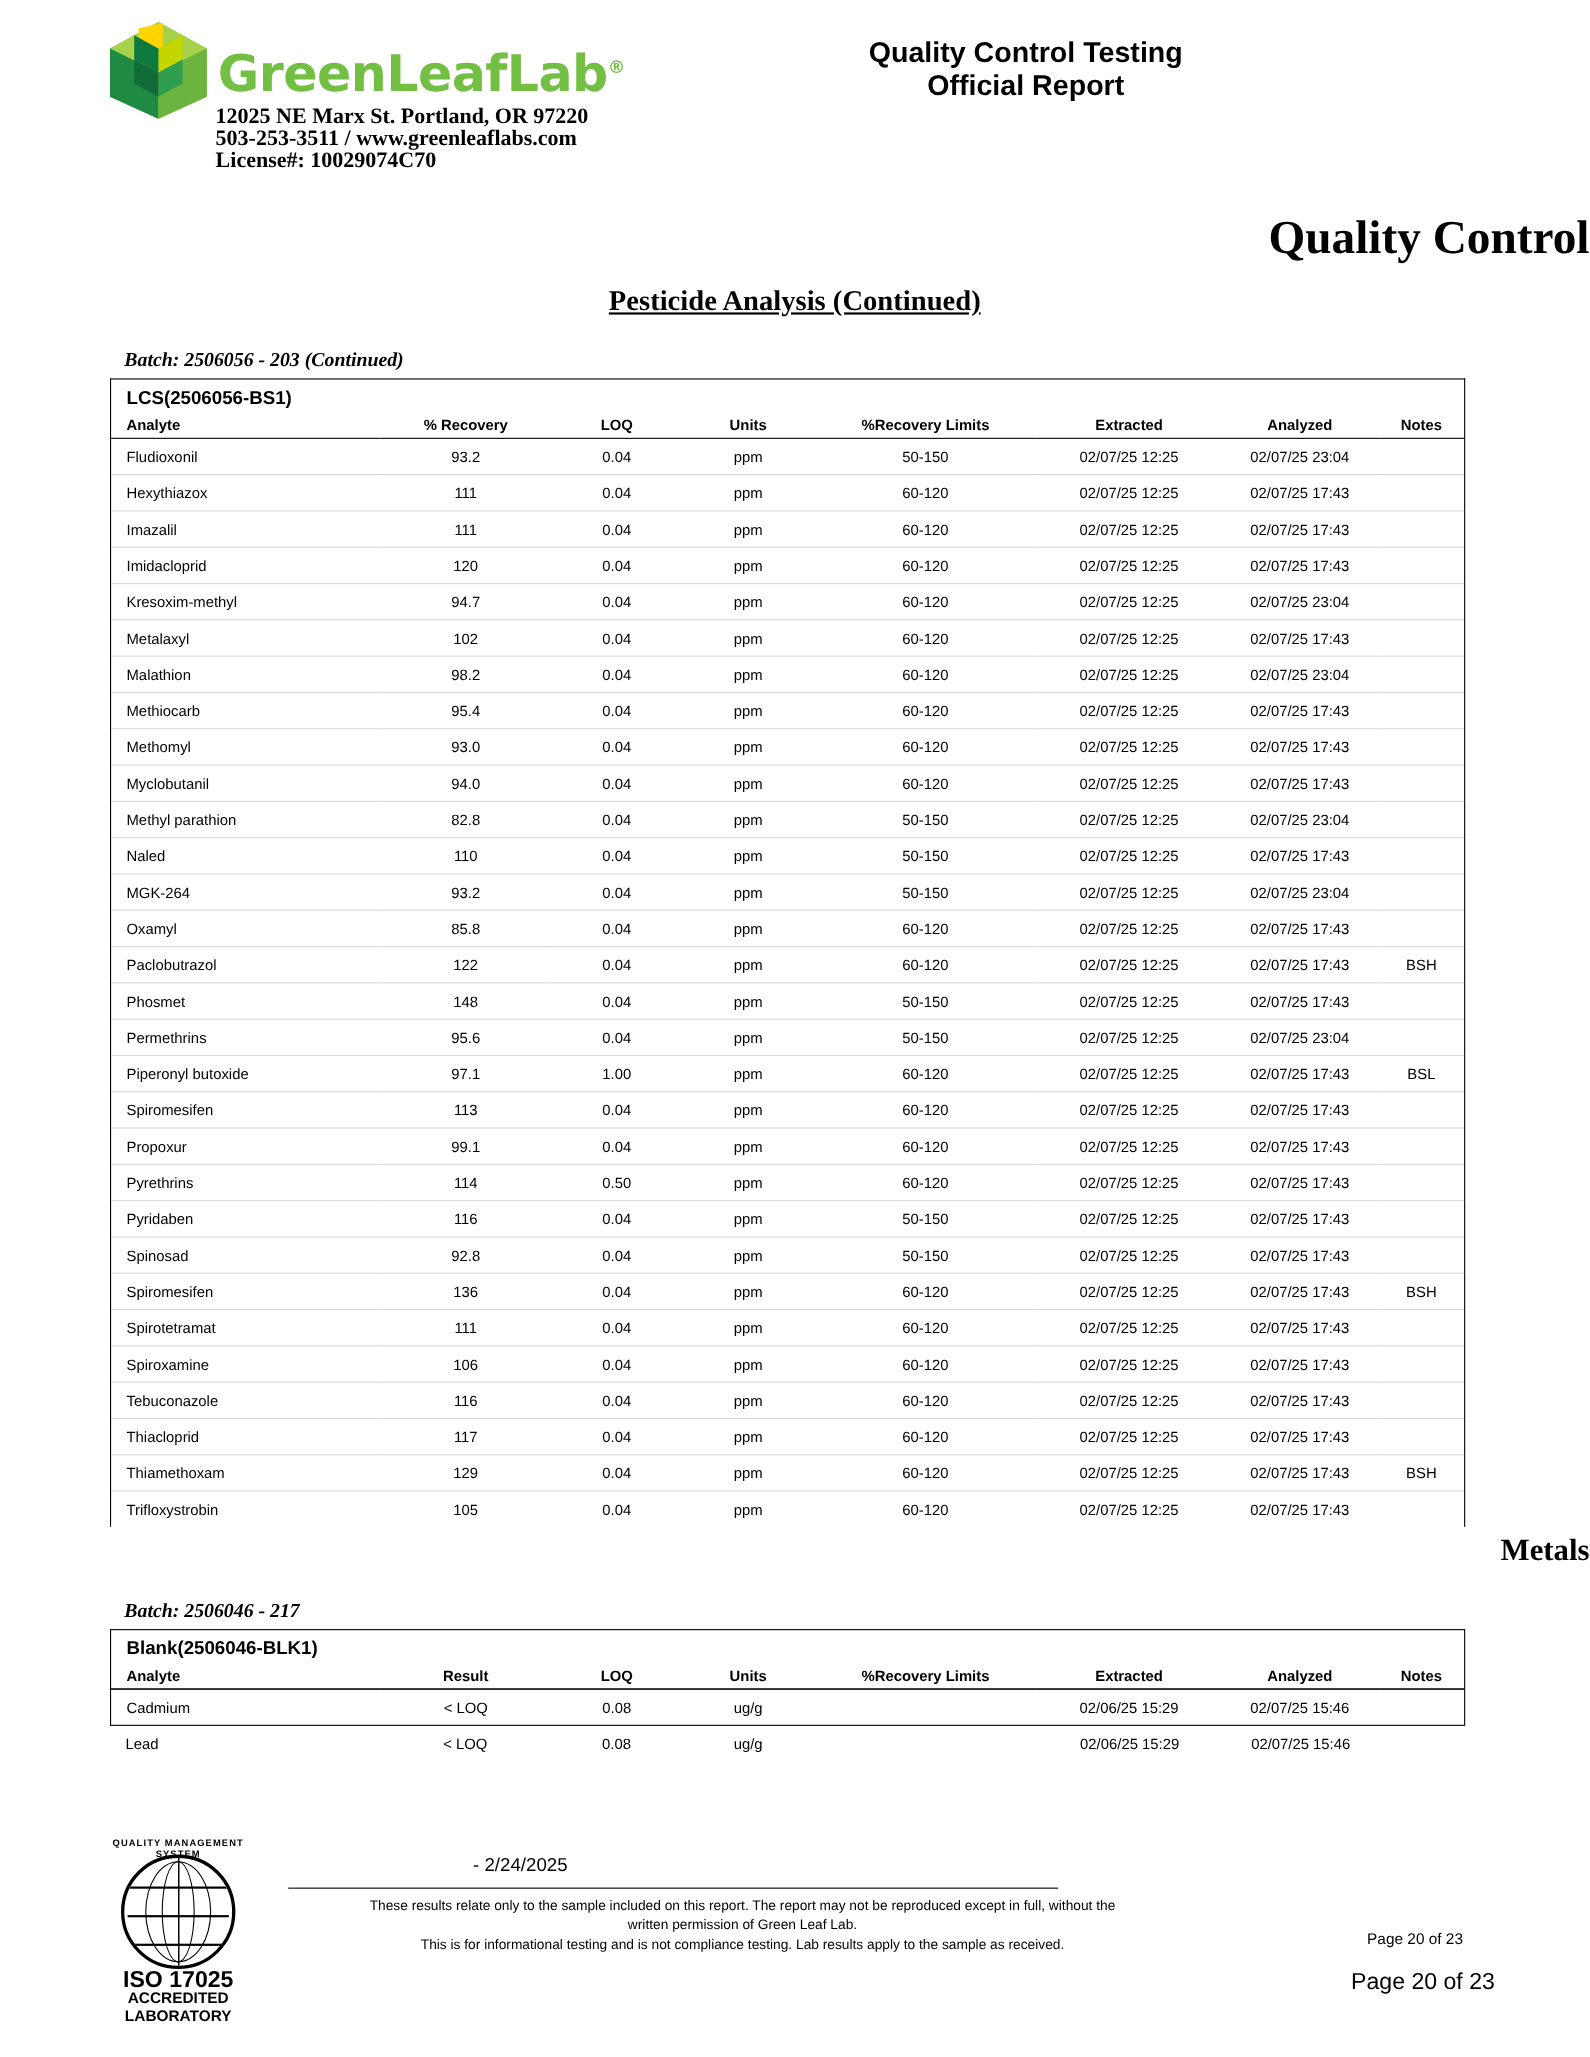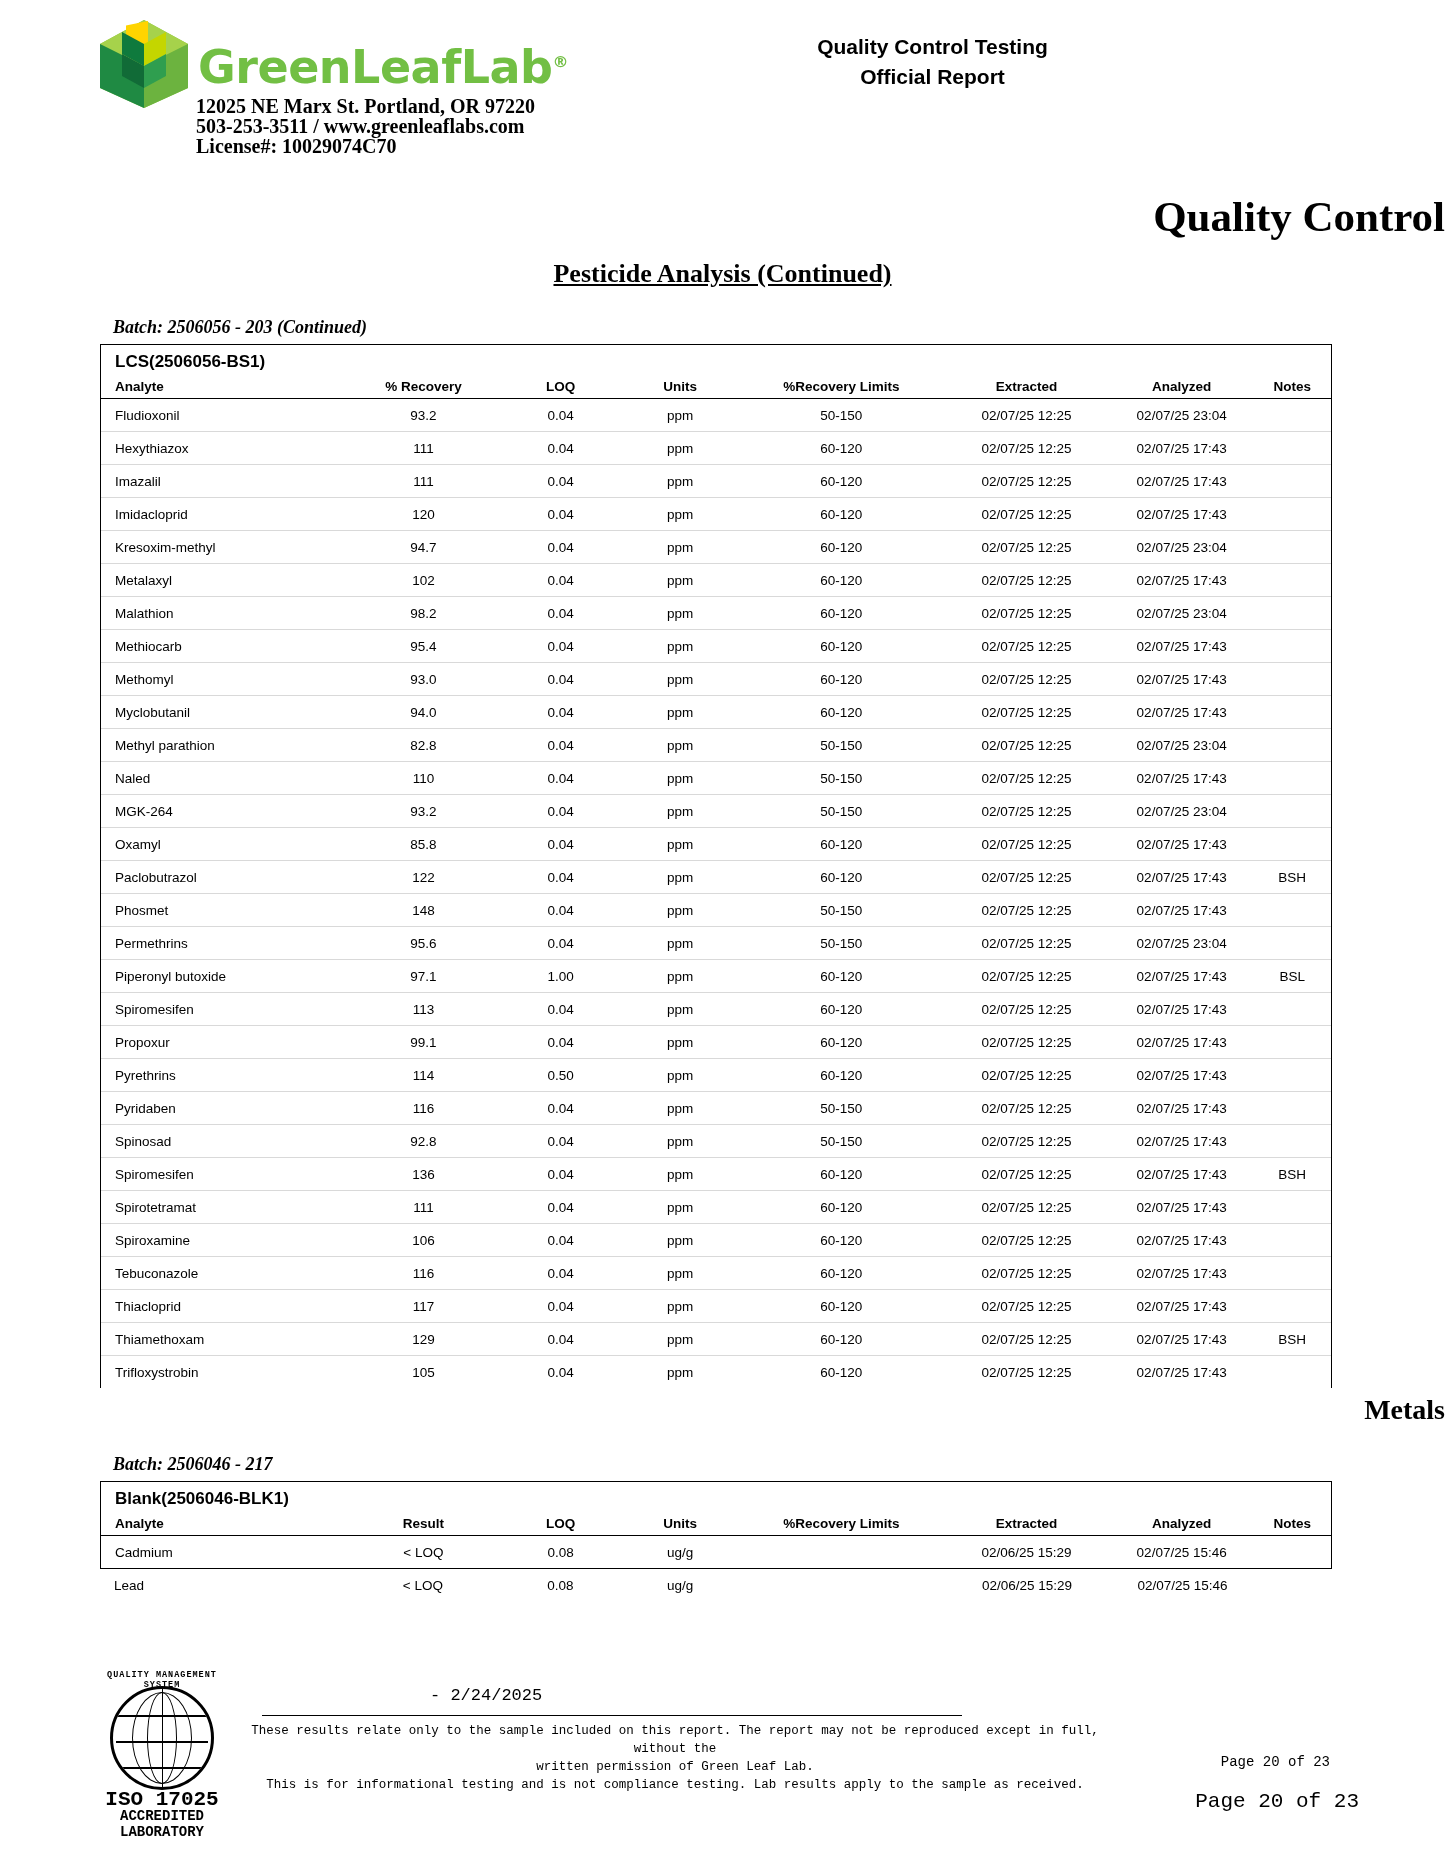--- a/index.html
+++ b/index.html
@@ -34,21 +34,21 @@
     font-family: "Liberation Serif", serif;
     font-weight: bold;
     font-size: 20px;
     line-height: 20px;
     color: #000;
   }
   .hdr-right {
     position: absolute; left: 0; right: 0; top: 32px;
     text-align: center;
     font-weight: bold;
-    font-size: 21px;
+    font-size: 26px;
     line-height: 30px;
     padding-left: 420px;
   }
 
   
   .doc-title {
     text-align: right;
     font-family: "Liberation Serif", serif;
     font-weight: bold;
     font-size: 43px;
@@ -114,21 +114,21 @@
     padding-left: 40px;
   }
 
   .metals-box { border: 1.5px solid #000; }
   .metals-box table.qc td { border-bottom: 0.8px solid #d9d9d9; }
 
   .after-metals-rows { margin: 0 113px 0 100px; }
   table.qc.outside td { border-bottom: 0.8px solid #d9d9d9; }
 
   
-  .footer { position: absolute; left: 0; bottom: 18px; width: 1445px; height: 190px; font-family: Liberation Mono, monospace; }
+  .footer { position: absolute; left: 0; bottom: 18px; width: 1445px; height: 190px; }
   .iso-seal {
     position: absolute; left: 92px; top: 8px;
     width: 140px; height: 170px;
     text-align: center;
   }
   .globe {
     width: 104px; height: 104px; border-radius: 50%;
     border: 3px solid #000;
     margin: 16px auto 0 auto;
     position: relative;

